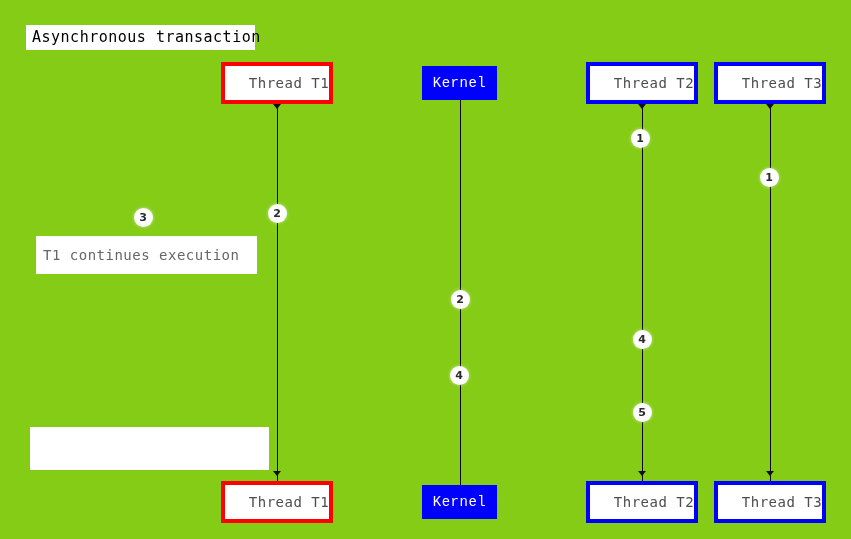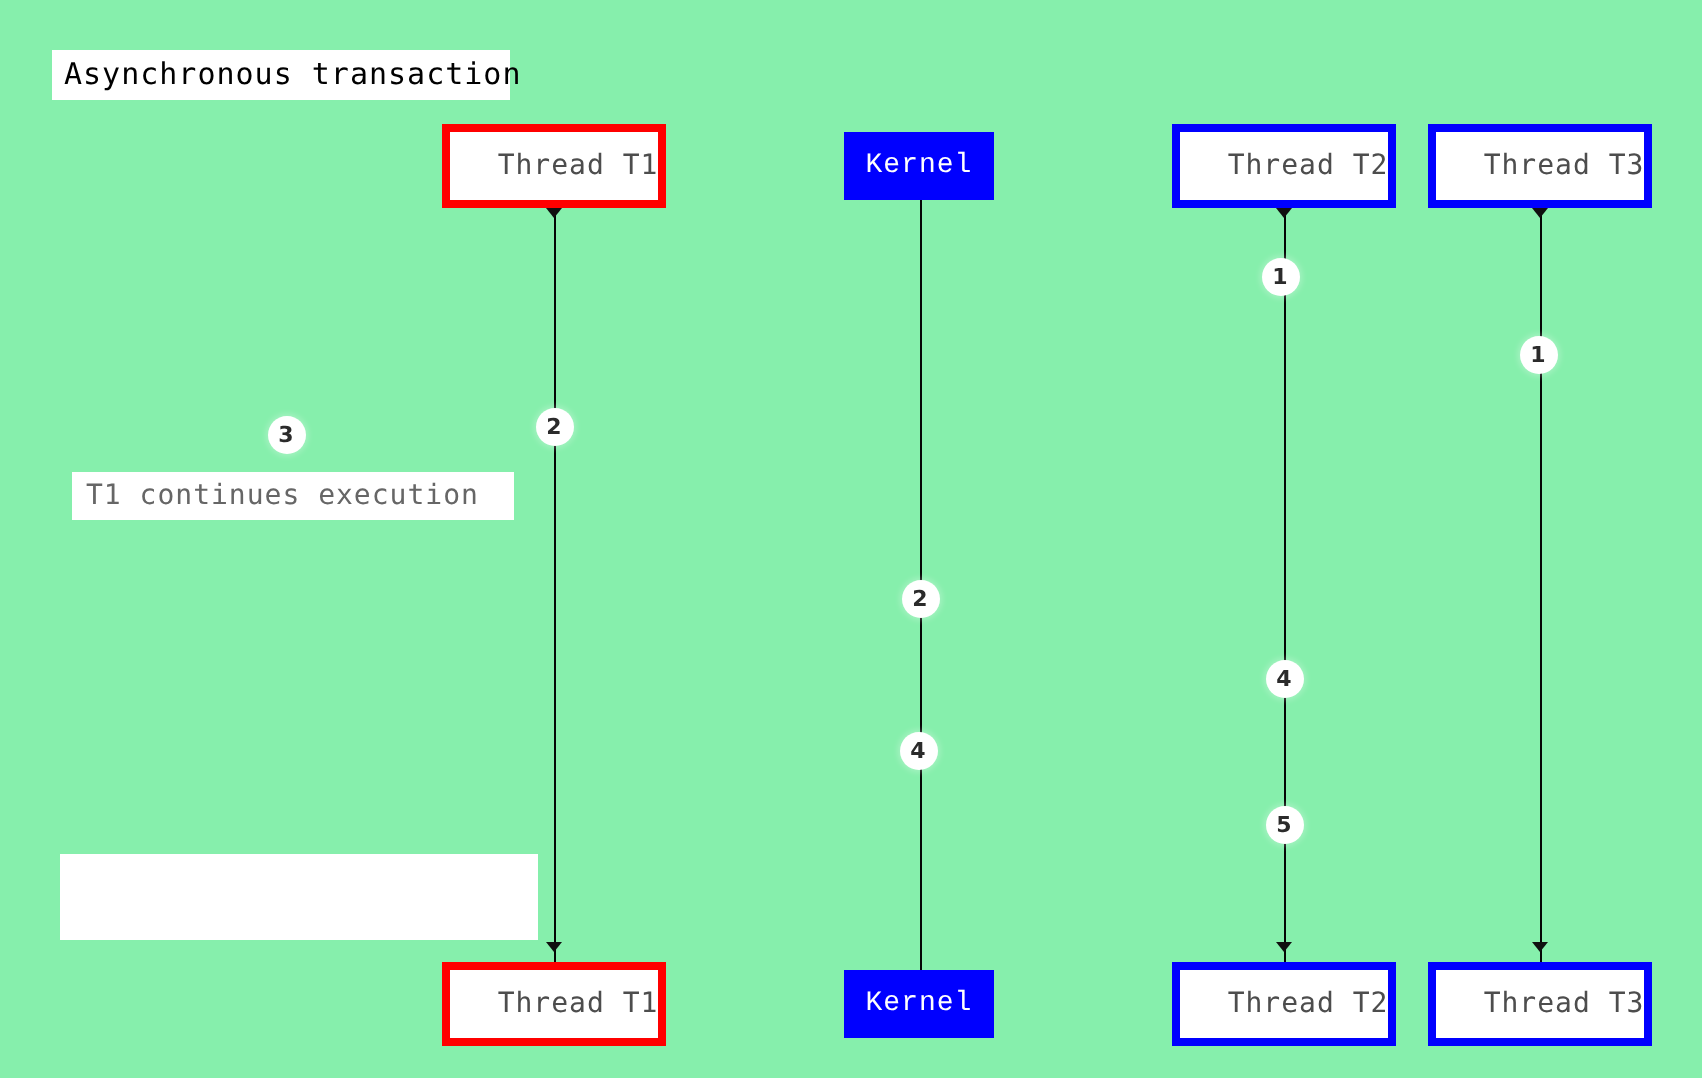--- a/index.html
+++ b/index.html
@@ -9,21 +9,21 @@
     background: #000000;
   }
   body {
     font-family: "DejaVu Sans Mono", "Liberation Mono", monospace;
   }
 
   #diagram {
     position: relative;
     width: 851px;
     height: 539px;
-    background: #86efac;
+    background: #84cc16;
     overflow: hidden;
   }
 
   
   .title-box {
     position: absolute;
     background: #ffffff;
     color: #000000;
     font-family: "DejaVu Sans Mono", "Liberation Mono", monospace;
     font-size: 15px;
@@ -150,21 +150,21 @@
       </div>
       <div class="lifeline-box outlined" style="left: 586px; top: 481px; width: 112px; height: 42px; border-color: rgb(0, 0, 255);">
         <span>Thread T2</span>
       </div>
       <div class="lifeline-box outlined" style="left: 714px; top: 481px; width: 112px; height: 42px; border-color: rgb(0, 0, 255);">
         <span>Thread T3</span>
       </div>
     </div>
 
   <div id="note-layer">
-      <div class="note-box" style="left: 36px; top: 236px; width: 221px; height: 24px;">
+      <div class="note-box" style="left: 36px; top: 236px; width: 221px; height: 38px;">
         <span>T1 continues execution</span>
       </div>
       <div class="note-box blank" style="left: 30px; top: 427px; width: 239px; height: 43px;">
         <span></span>
       </div>
     </div>
 
   <div id="step-layer">
       <div class="step-badge" style="left: 630.5px; top: 128.5px;">1</div>
       <div class="step-badge" style="left: 759.5px; top: 167.5px;">1</div>

